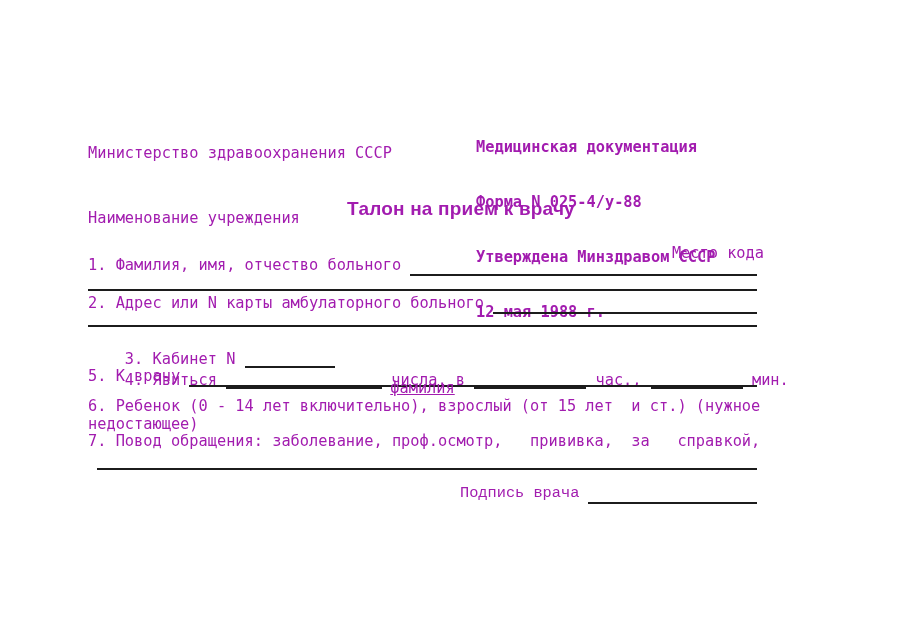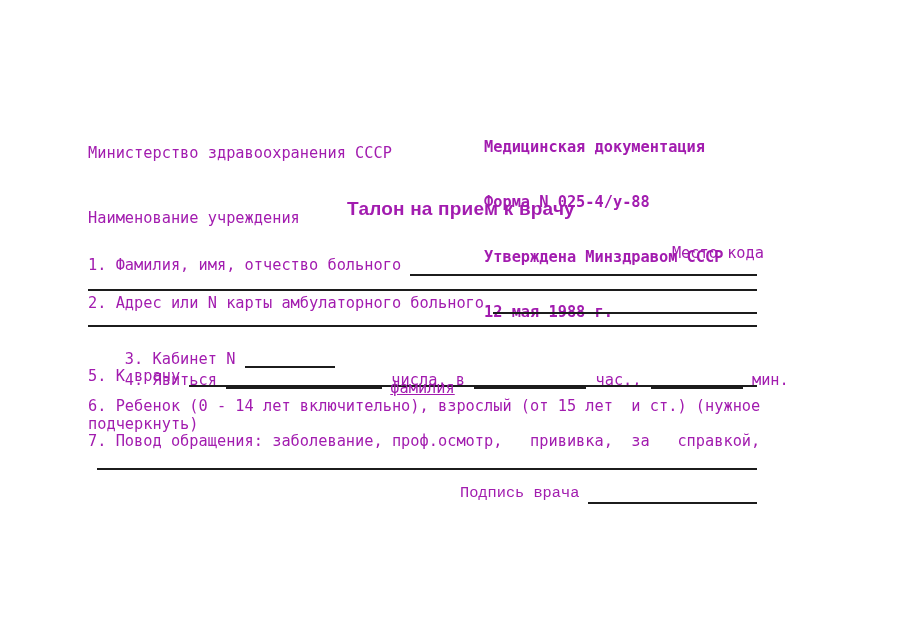--- a/index.html
+++ b/index.html
@@ -7,21 +7,21 @@
     position:relative;
     width:900px;height:634px;
     background:#ffffff;
     font-family:"DejaVu Sans Mono", monospace;
     font-size:15.3px;
     color:#a21caf;
     overflow:hidden;
   }
   .hblock{position:absolute;white-space:pre;}
   .hleft{left:88px;top:100px;line-height:21.5px;}
-  .hright{left:476px;top:101px;line-height:18.4px;font-weight:bold;margin-left:8px;}
+  .hright{left:476px;top:101px;line-height:18.4px;font-weight:bold;}
   .title{
     position:absolute;left:0;right:0;top:199px;
     text-align:center;padding-left:22px;
     font-family:"Liberation Sans", sans-serif;
     font-weight:bold;font-size:19px;line-height:20px;
     letter-spacing:.2px;
   }
   .codelabel{position:absolute;top:242px;right:136px;height:22px;line-height:22px;white-space:pre;}
   .row{position:absolute;left:88px;right:143px;height:22px;line-height:22px;display:flex;}
   .row .t{white-space:pre;flex:0 0 auto;}
@@ -74,21 +74,21 @@
     <span>4. Явиться </span><span class="ul" style="width:156px"></span><span> числа, в </span><span class="ul" style="width:112px"></span><span> час., </span><span class="ul" style="width:92px"></span><span> мин.</span>
   </div>
 
   <div class="row" style="top:365px">
     <span class="t">5. К врачу</span>
     <span class="fill"></span>
   </div>
   <div class="caption" style="top:377px">фамилия</div>
 
   <div class="line" style="top:395px">6. Ребенок (0 - 14 лет включительно), взрослый (от 15 лет  и ст.) (нужное</div>
-  <div class="line" style="top:413px">подчеркнуть)</div>
+  <div class="line" style="top:413px">недостающее)</div>
 
   <div class="line" style="top:430px">7. Повод обращения: заболевание, проф.осмотр,   прививка,  за   справкой,</div>
   <div class="row" style="top:448px">
     <span class="fill"></span>
   </div>
 
   <div class="sig" style="top:482px">
     <span class="t">Подпись  врача</span>
     <span class="fill"></span>
   </div>

